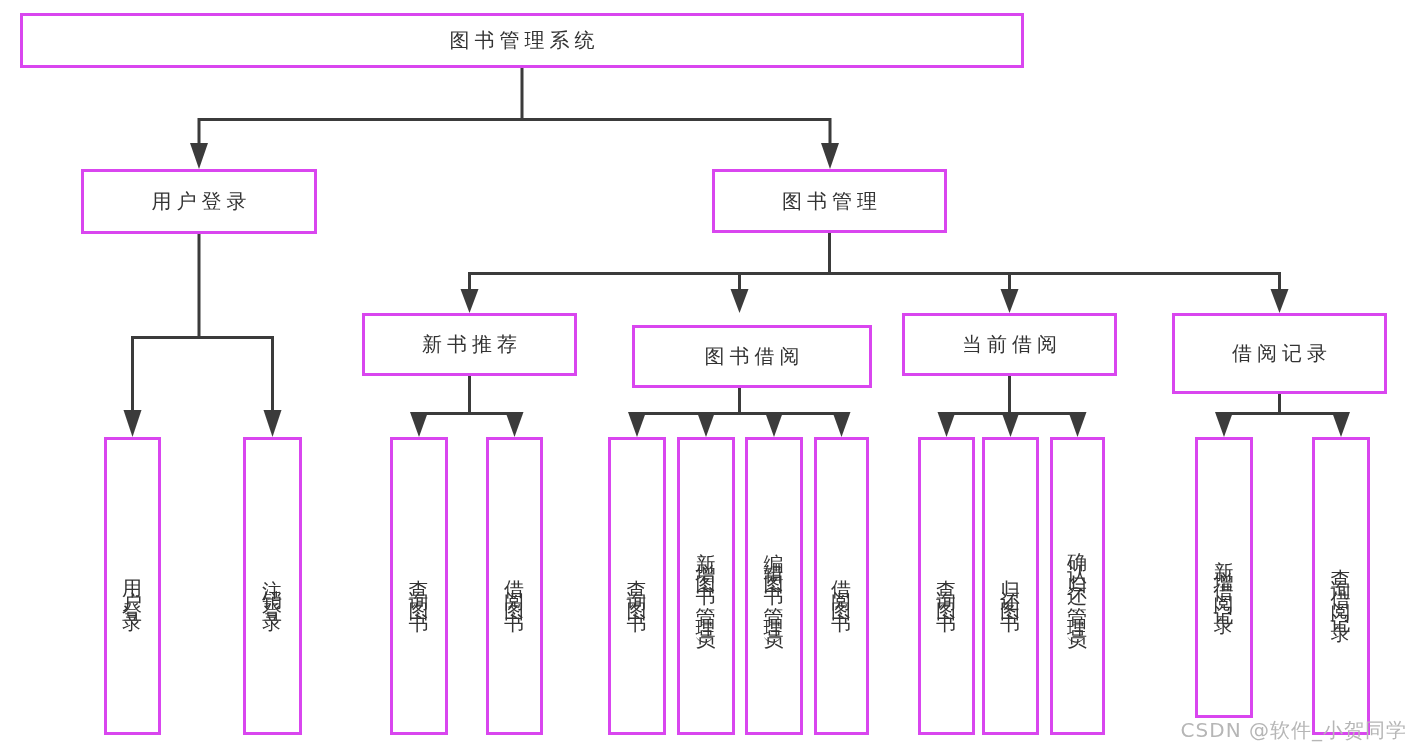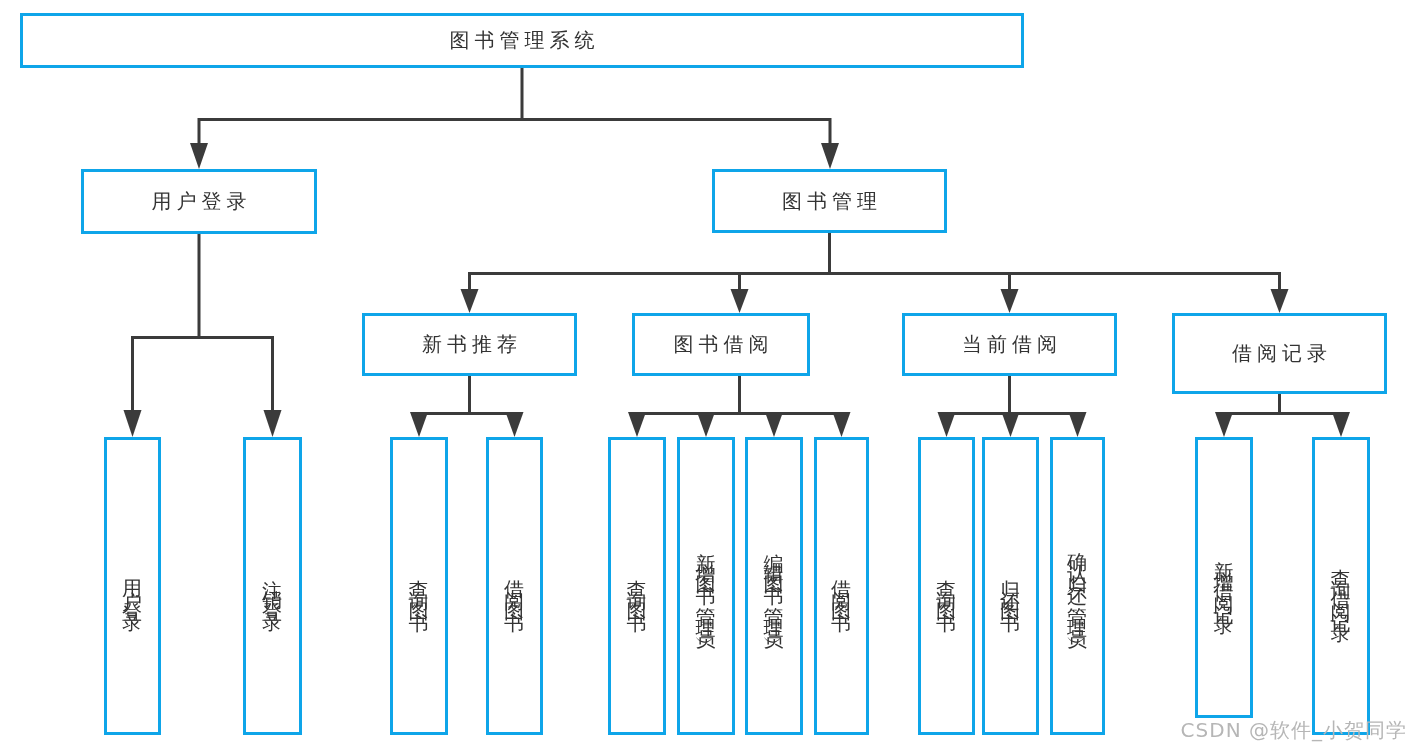--- a/index.html
+++ b/index.html
@@ -7,21 +7,21 @@
     position:relative;
     width:1405px;height:747px;
     background:#ffffff;
     font-family:"DejaVu Sans","Liberation Sans",sans-serif;
     overflow:hidden;
   }
   #connectors{position:absolute;left:0;top:0;z-index:1;}
   .box{
     position:absolute;
     box-sizing:border-box;
-    border:3px solid #0ea5e9;
+    border:3px solid #d946ef;
     background:#ffffff;
     display:flex;
     align-items:center;
     justify-content:center;
     color:#333333;
     z-index:2;
   }
   .h{
     font-size:20px;
     letter-spacing:5px;
@@ -90,21 +90,21 @@
       <polygon points="1332,412 1350,412 1341,437"></polygon>
     </g>
   </svg>
 
   <div class="box h" style="left:20px;top:13px;width:1004px;height:55px">图书管理系统</div>
 
   <div class="box h" style="left:81px;top:169px;width:236px;height:65px">用户登录</div>
   <div class="box h" style="left:362px;top:313px;width:215px;height:63px">新书推荐</div>
 
   <div class="box h" style="left:712px;top:169px;width:235px;height:64px">图书管理</div>
-  <div class="box h" style="left:632px;top:313px;width:178px;height:63px">图书借阅</div>
+  <div class="box h" style="left:632px;top:325px;width:240px;height:63px">图书借阅</div>
   <div class="box h" style="left:902px;top:313px;width:215px;height:63px">当前借阅</div>
   <div class="box h" style="left:1172px;top:313px;width:215px;height:81px">借阅记录</div>
 
   <div class="box v" style="left:104px;top:437px;width:57px;height:298px">用户登录</div>
   <div class="box v" style="left:243px;top:437px;width:59px;height:298px">注销登录</div>
 
   <div class="box v" style="left:390px;top:437px;width:58px;height:298px">查询图书</div>
   <div class="box v" style="left:486px;top:437px;width:57px;height:298px">借阅图书</div>
 
   <div class="box v" style="left:608px;top:437px;width:58px;height:298px">查询图书</div>

